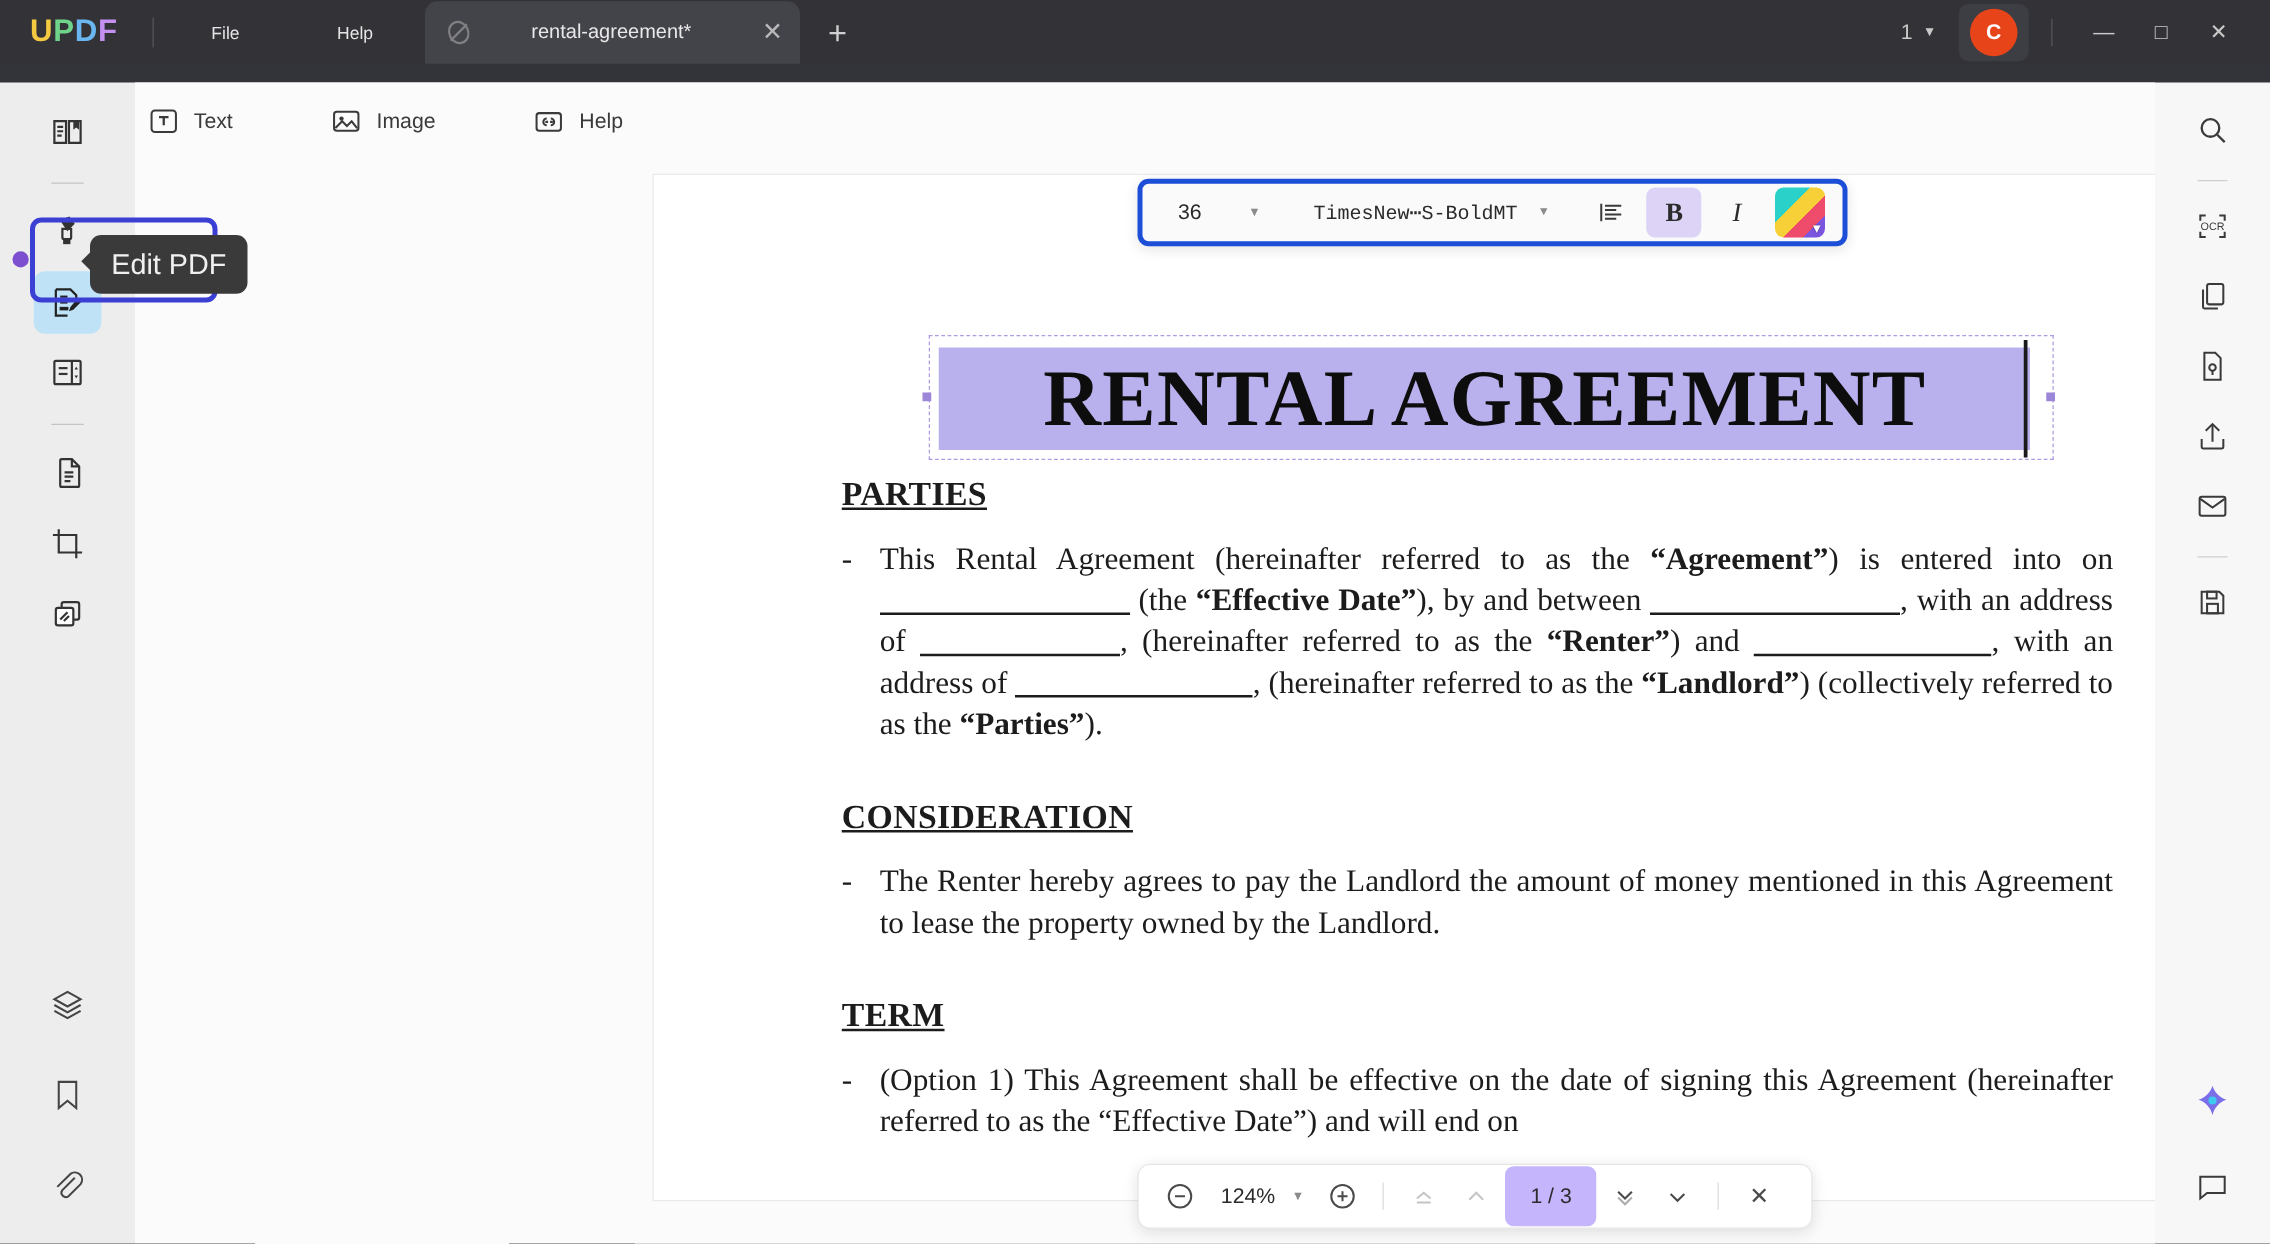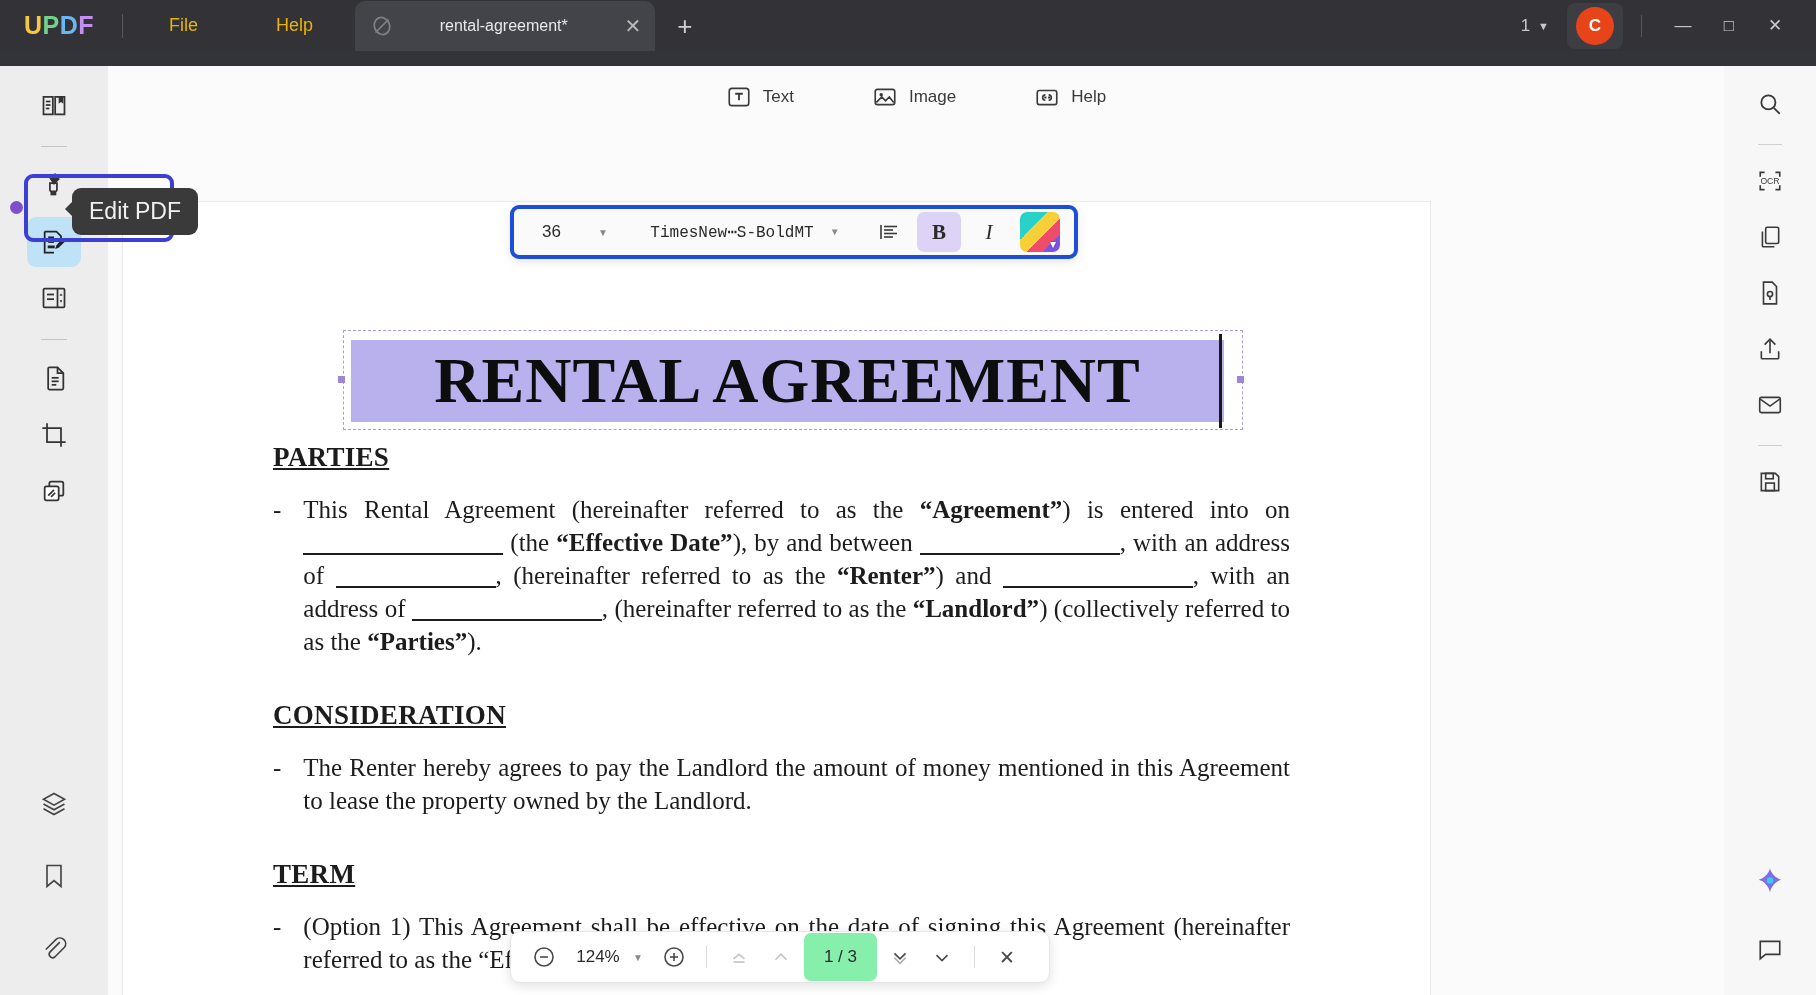--- a/index.html
+++ b/index.html
@@ -16,21 +16,21 @@
     position: absolute; top: 0; left: 0; width: 1816px; height: 51px;
     background: #323237; display: flex; align-items: center;
   }
   .logo { margin-left: 24px; font-size: 25px; font-weight: bold; letter-spacing: .5px; }
   .logo span:nth-child(1) { color: #f5c842; }
   .logo span:nth-child(2) { color: #6fd38a; }
   .logo span:nth-child(3) { color: #6ab6f0; }
   .logo span:nth-child(4) { color: #c38ff0; }
   .vsep { width: 1px; height: 24px; background: #55555c; margin: 0 28px; }
   .menu-item {
-    color: #eab308; font-size: 18px; padding: 8px 18px; cursor: pointer;
+    color: #e5e5e5; font-size: 14px; padding: 8px 18px; cursor: pointer;
   }
   .doc-tab {
     margin-left: 24px; height: 50px; min-width: 300px; border-radius: 10px 10px 0 0;
     background: #43434a; display: flex; align-items: center; align-self: flex-end;
     padding: 0 14px; position: relative;
   }
   .tab-icon { width: 26px; height: 26px; opacity: .5; margin-right: 10px; }
   .tab-title { color: #e8e8e8; font-size: 16px; flex: 1; text-align: center; }
   .tab-close { color: #b9b9b9; font-size: 20px; margin-left: 22px; cursor: pointer; line-height: 1; }
   .new-tab { color: #cfcfcf; font-size: 26px; margin-left: 22px; cursor: pointer; align-self: center; line-height: 1; }
@@ -83,21 +83,21 @@
     padding-top: 14px;
   }
   .rbtn { width: 50px; height: 48px; border-radius: 9px; display: flex;
     align-items: center; justify-content: center; margin-bottom: 8px; cursor: pointer; }
   .rdiv { width: 24px; height: 1px; background: #cfcfcf; margin: 8px 0 12px; }
   .rspacer { flex: 1; }
 
   
   .main {
     position: absolute; top: 66px; left: 108px; right: 92px; bottom: 0;
-    background: #fbfbfb; display: flex; flex-direction: column;
+    background: #fbfbfb; display: flex; flex-direction: row;
   }
   .mode-bar {
     height: 62px; display: flex; align-items: center; justify-content: center; gap: 58px;
     background: #fbfbfb; flex-shrink: 0;
   }
   .mode-item { display: flex; align-items: center; gap: 11px; color: #3a3a3a;
     font-size: 17px; cursor: pointer; padding: 6px 10px; border-radius: 6px; }
 
   .canvas-area { flex: 1; position: relative; background: #fbfbfb; overflow: hidden; }
 
@@ -170,21 +170,21 @@
     position: absolute; left: 402px; bottom: 12px; width: 540px; height: 52px;
     background: #ffffff; border: 1px solid #e6e6e6; border-radius: 10px;
     box-shadow: 0 3px 12px rgba(0,0,0,.12);
     display: flex; align-items: center; padding: 0 14px; gap: 4px; z-index: 35;
   }
   .zb-btn { width: 38px; height: 38px; border-radius: 7px; display: flex;
     align-items: center; justify-content: center; cursor: pointer; color: #4a4a4a; font-size: 19px; }
   .zb-btn.dis { color: #c4c4c4; }
   .zb-val { font-size: 17px; color: #2b2b2b; min-width: 62px; text-align: center; cursor: pointer; }
   .zb-sep { width: 1px; height: 22px; background: #dcdcdc; margin: 0 9px; }
-  .zb-page { background: #86efac; border-radius: 7px; padding: 14px 20px;
+  .zb-page { background: #c4b5fd; border-radius: 7px; padding: 14px 20px;
     font-size: 17px; color: #2b2b2b; cursor: pointer; }
 
   svg { display: block; }
 </style>
 </head>
 <body>
 
 <div class="app">
 
   <div class="titlebar">

